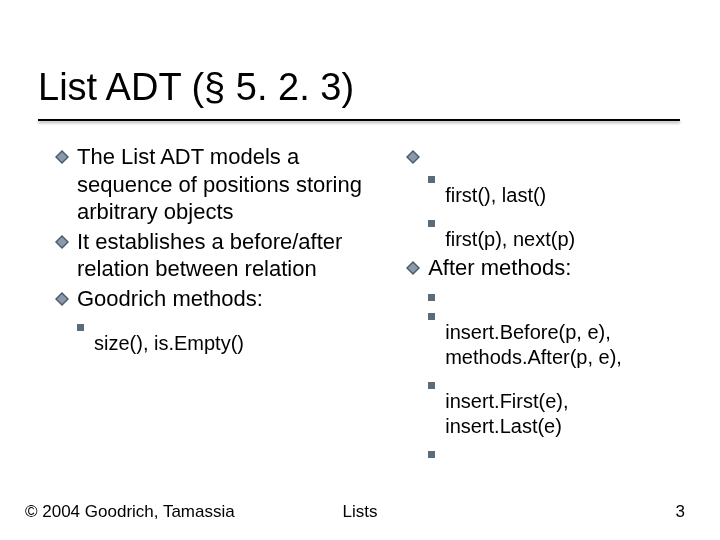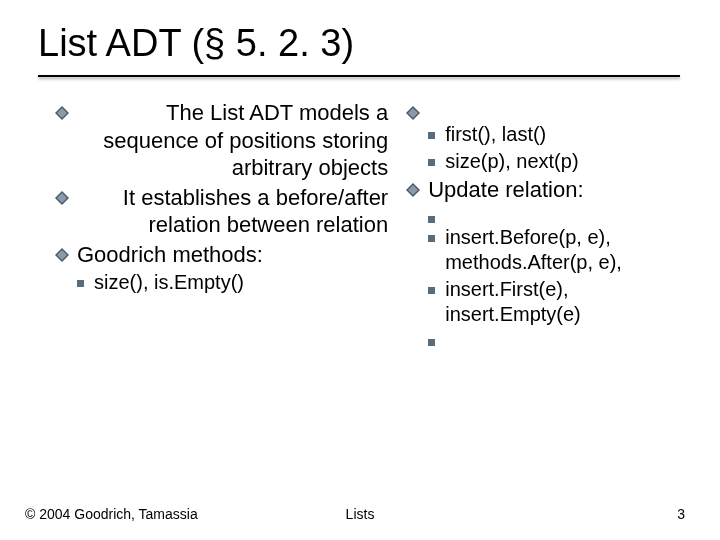--- a/index.html
+++ b/index.html
@@ -10,34 +10,35 @@
     font-family: Verdana, Geneva, sans-serif;
     color: #000;
     position: relative;
     overflow: hidden;
   }
   .title {
     font-family: "Comic Sans MS", cursive, sans-serif;
     font-size: 38px;
     font-weight: normal;
     padding: 22px 0 0 38px;
+    margin-top: 44px;
   }
   .underline {
     height: 2px;
     background: #000;
     margin: 10px 40px 0 38px;
     box-shadow: 0 2px 3px rgba(0,0,0,0.35);
   }
   .content {
     display: flex;
     padding: 22px 30px 0 55px;
     gap: 18px;
   }
   .col { flex: 1; }
-  .left { flex: 1.08; text-align: right; }
+  .left { flex: 1.08; }
   .right { flex: 0.92; }
   .item {
     display: flex;
     align-items: flex-start;
     margin-bottom: 2px;
   }
   .bullet-diamond {
     width: 14px;
     height: 14px;
     flex-shrink: 0;
@@ -53,28 +54,29 @@
     margin-right: 10px;
     margin-left: 22px;
   }
   .txt-main {
     font-size: 22px;
     line-height: 1.25;
   }
   .txt-sub {
     font-size: 20px;
     line-height: 1.25;
+    margin-top: 17px;
   }
   .footer {
     position: absolute;
     bottom: 18px;
     left: 0;
     right: 0;
     padding: 0 35px 0 25px;
-    font-size: 14px;
+    font-size: 17px;
     display: flex;
     justify-content: space-between;
     align-items: baseline;
     color: #000;
   }
   .footer-center {
     position: absolute;
     left: 50%;
     transform: translateX(-50%);
     text-align: right;
@@ -128,41 +130,41 @@
           <polygon points="7,2 12,7 7,12 2,7" fill="#8a9aaa"></polygon>
         </svg>
     </div>
 
     <div class="item">
       <div class="bullet-square"></div>
       <div class="txt-sub">first(), last()</div>
     </div>
     <div class="item">
       <div class="bullet-square"></div>
-      <div class="txt-sub">size(p), next(p)</div>
+      <div class="txt-sub">first(p), next(p)</div>
     </div>
 
     <div class="item">
       <svg class="bullet-diamond" viewBox="0 0 14 14">
           <polygon points="7,0 14,7 7,14 0,7" fill="#4a5a6a"></polygon>
           <polygon points="7,2 12,7 7,12 2,7" fill="#8a9aaa"></polygon>
         </svg>
-      <div class="txt-main">Update relation:</div>
+      <div class="txt-main">After methods:</div>
     </div>
 
     <div class="item">
       <div class="bullet-square"></div>
     </div>
     <div class="item">
       <div class="bullet-square"></div>
       <div class="txt-sub">insert.Before(p, e), methods.After(p, e),</div>
     </div>
     <div class="item">
       <div class="bullet-square"></div>
-      <div class="txt-sub">insert.First(e), insert.Empty(e)</div>
+      <div class="txt-sub">insert.First(e), insert.Last(e)</div>
     </div>
     <div class="item">
       <div class="bullet-square"></div>
     </div>
 
   </div>
 </div>
 
 <div class="footer">
   <span>© 2004 Goodrich, Tamassia</span>

